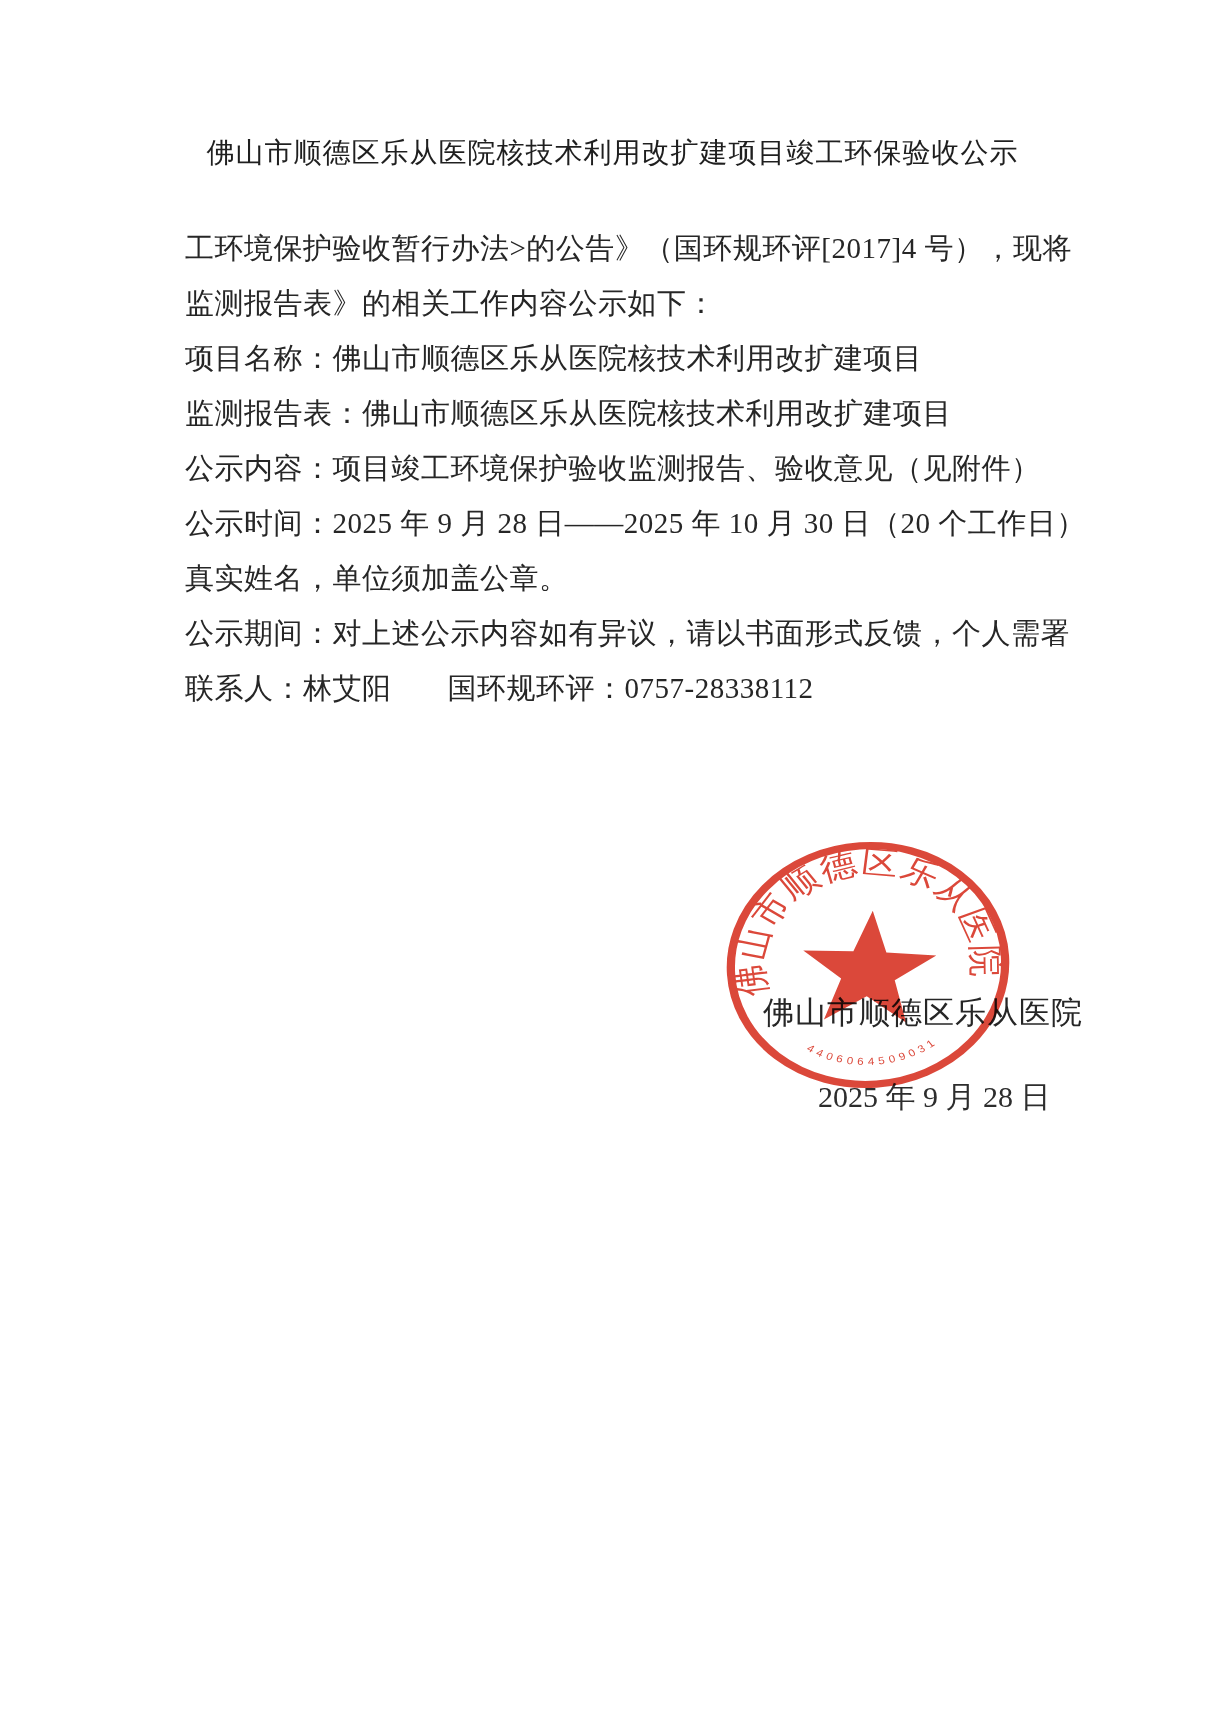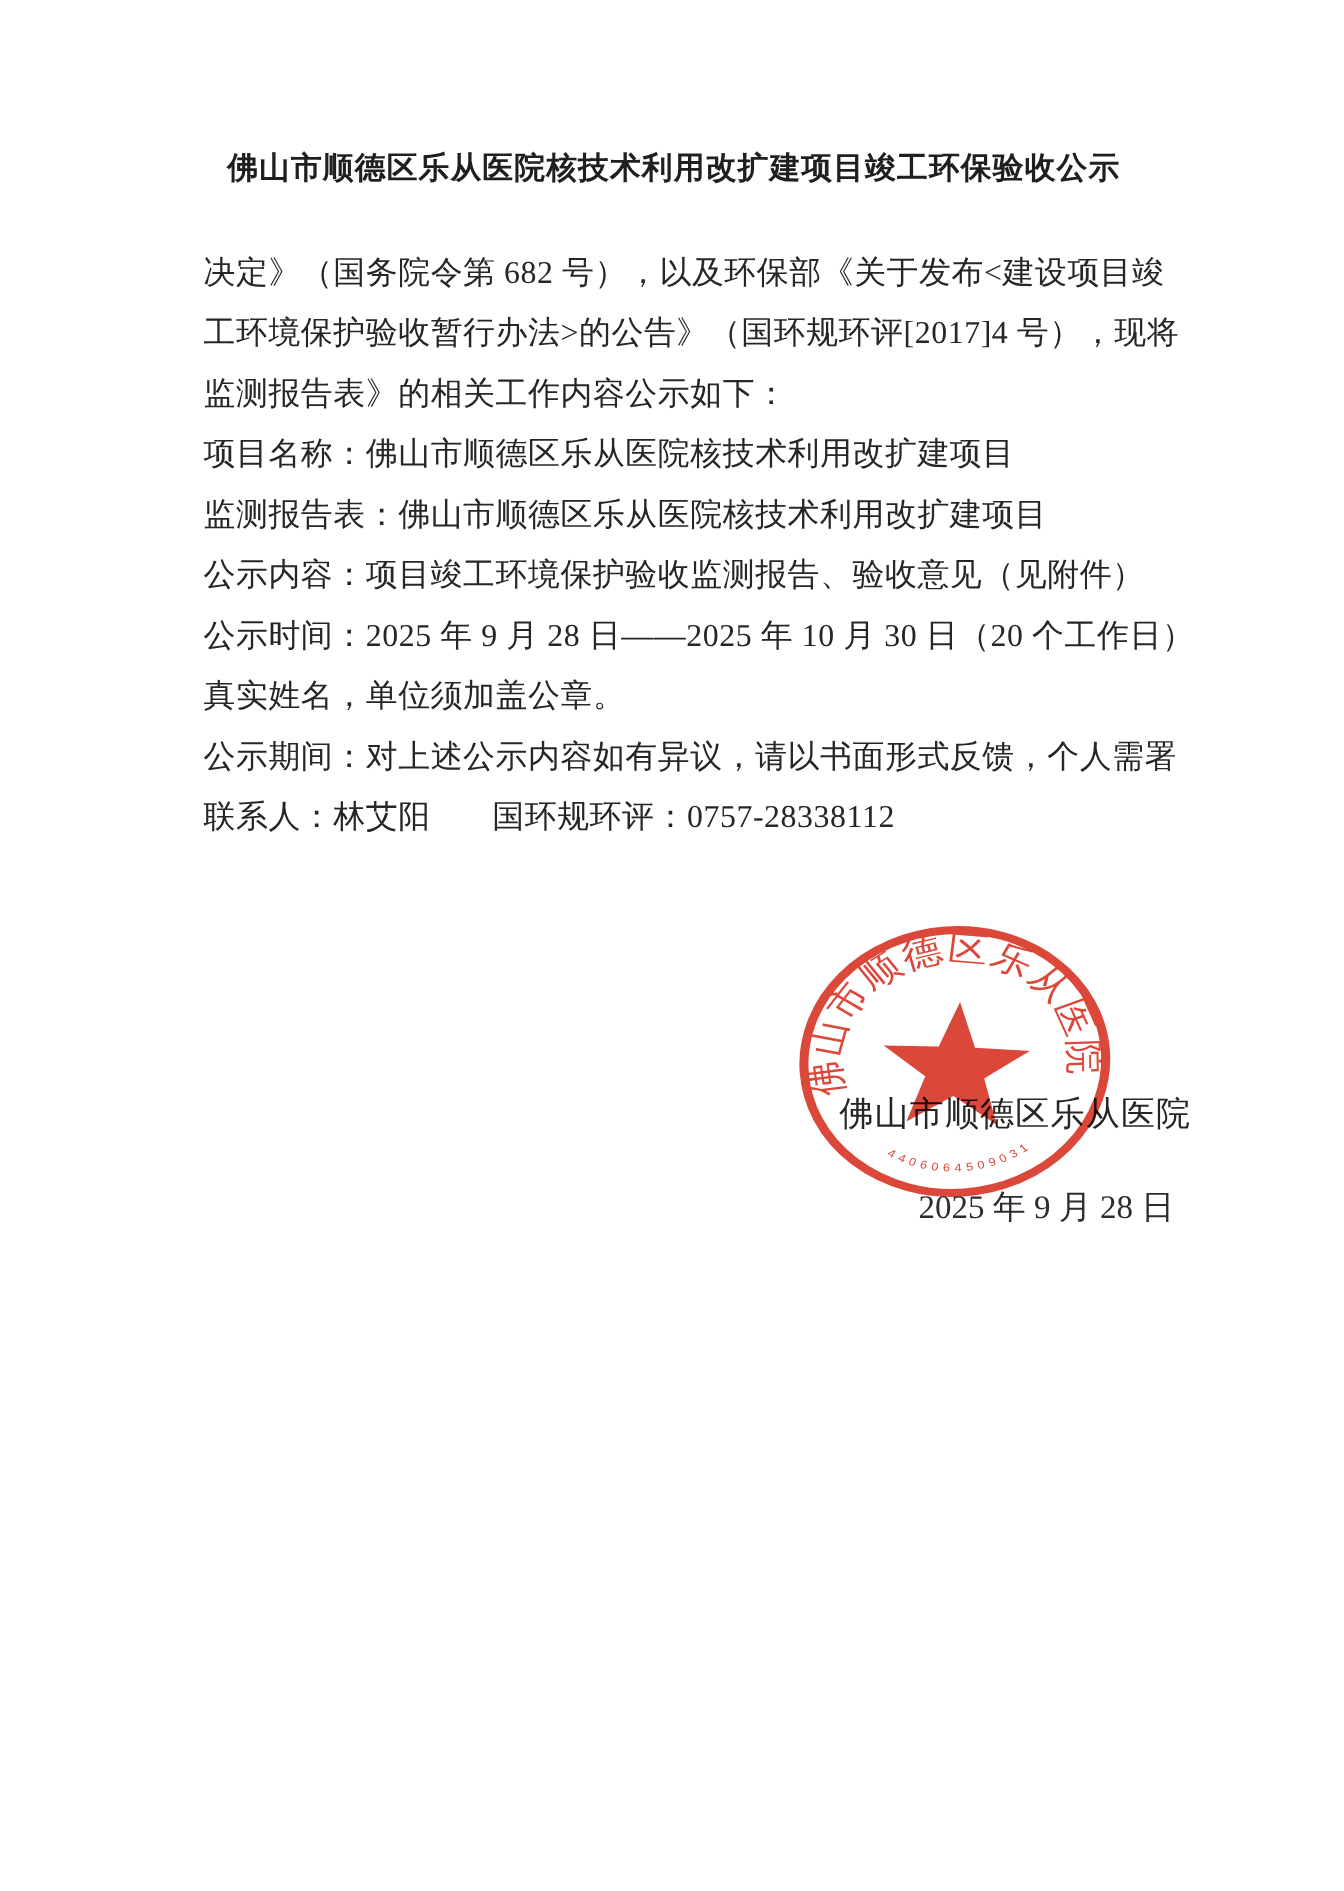--- a/index.html
+++ b/index.html
@@ -12,21 +12,21 @@
     position: relative;
     width: 1222px; height: 1719px;
     background: #ffffff;
     overflow: hidden;
   }
   .doc-title {
     position: absolute;
     top: 134px; left: 185px; width: 855px;
     text-align: center;
     font-family: "Liberation Sans", sans-serif;
-    font-weight: bold;
+    font-weight: normal;
     font-size: 28px;
     letter-spacing: 1px;
     color: #1f1f1f;
   }
   .body-text {
     position: absolute;
     top: 221px; left: 185px; width: 862px;
     font-size: 29px;
     color: #262626;
   }
@@ -45,41 +45,39 @@
     letter-spacing: 1px;
     color: #262626;
     white-space: nowrap;
   }
   .sig-date {
     position: absolute;
     top: 1077px; left: 818px;
     font-size: 30px;
     color: #2d2d2d;
     white-space: nowrap;
-    margin-left: 17px;
   }
   .seal {
     position: absolute;
     left: 722px; top: 838px;
     width: 292px; height: 254px;
     mix-blend-mode: multiply;
     opacity: 0.93;
     transform: rotate(-4deg);
   }
   .seal svg { width: 100%; height: 100%; }
 </style>
 </head>
 <body>
 
 <div class="page">
 
   <div class="doc-title">佛山市顺德区乐从医院核技术利用改扩建项目竣工环保验收公示</div>
 
   <div class="body-text">
-    <div class="line">决定》（国务院令第 682 号），以及环保部《关于发布&lt;建设项目竣</div>
     <div class="line">工环境保护验收暂行办法&gt;的公告》（国环规环评[2017]4 号），现将</div>
     <div class="line">监测报告表》的相关工作内容公示如下：</div>
     <div class="line">项目名称：佛山市顺德区乐从医院核技术利用改扩建项目</div>
     <div class="line">监测报告表：佛山市顺德区乐从医院核技术利用改扩建项目</div>
     <div class="line">公示内容：项目竣工环境保护验收监测报告、验收意见（见附件）</div>
     <div class="line">公示时间：2025 年 9 月 28 日——2025 年 10 月 30 日（20 个工作日）</div>
     <div class="line">真实姓名，单位须加盖公章。</div>
     <div class="line">公示期间：对上述公示内容如有异议，请以书面形式反馈，个人需署</div>
     <div class="line">
       <span>联系人：</span><span>林艾阳</span><span class="contact-gap"></span><span>国环规环评：</span><span>0757-28338112</span>

